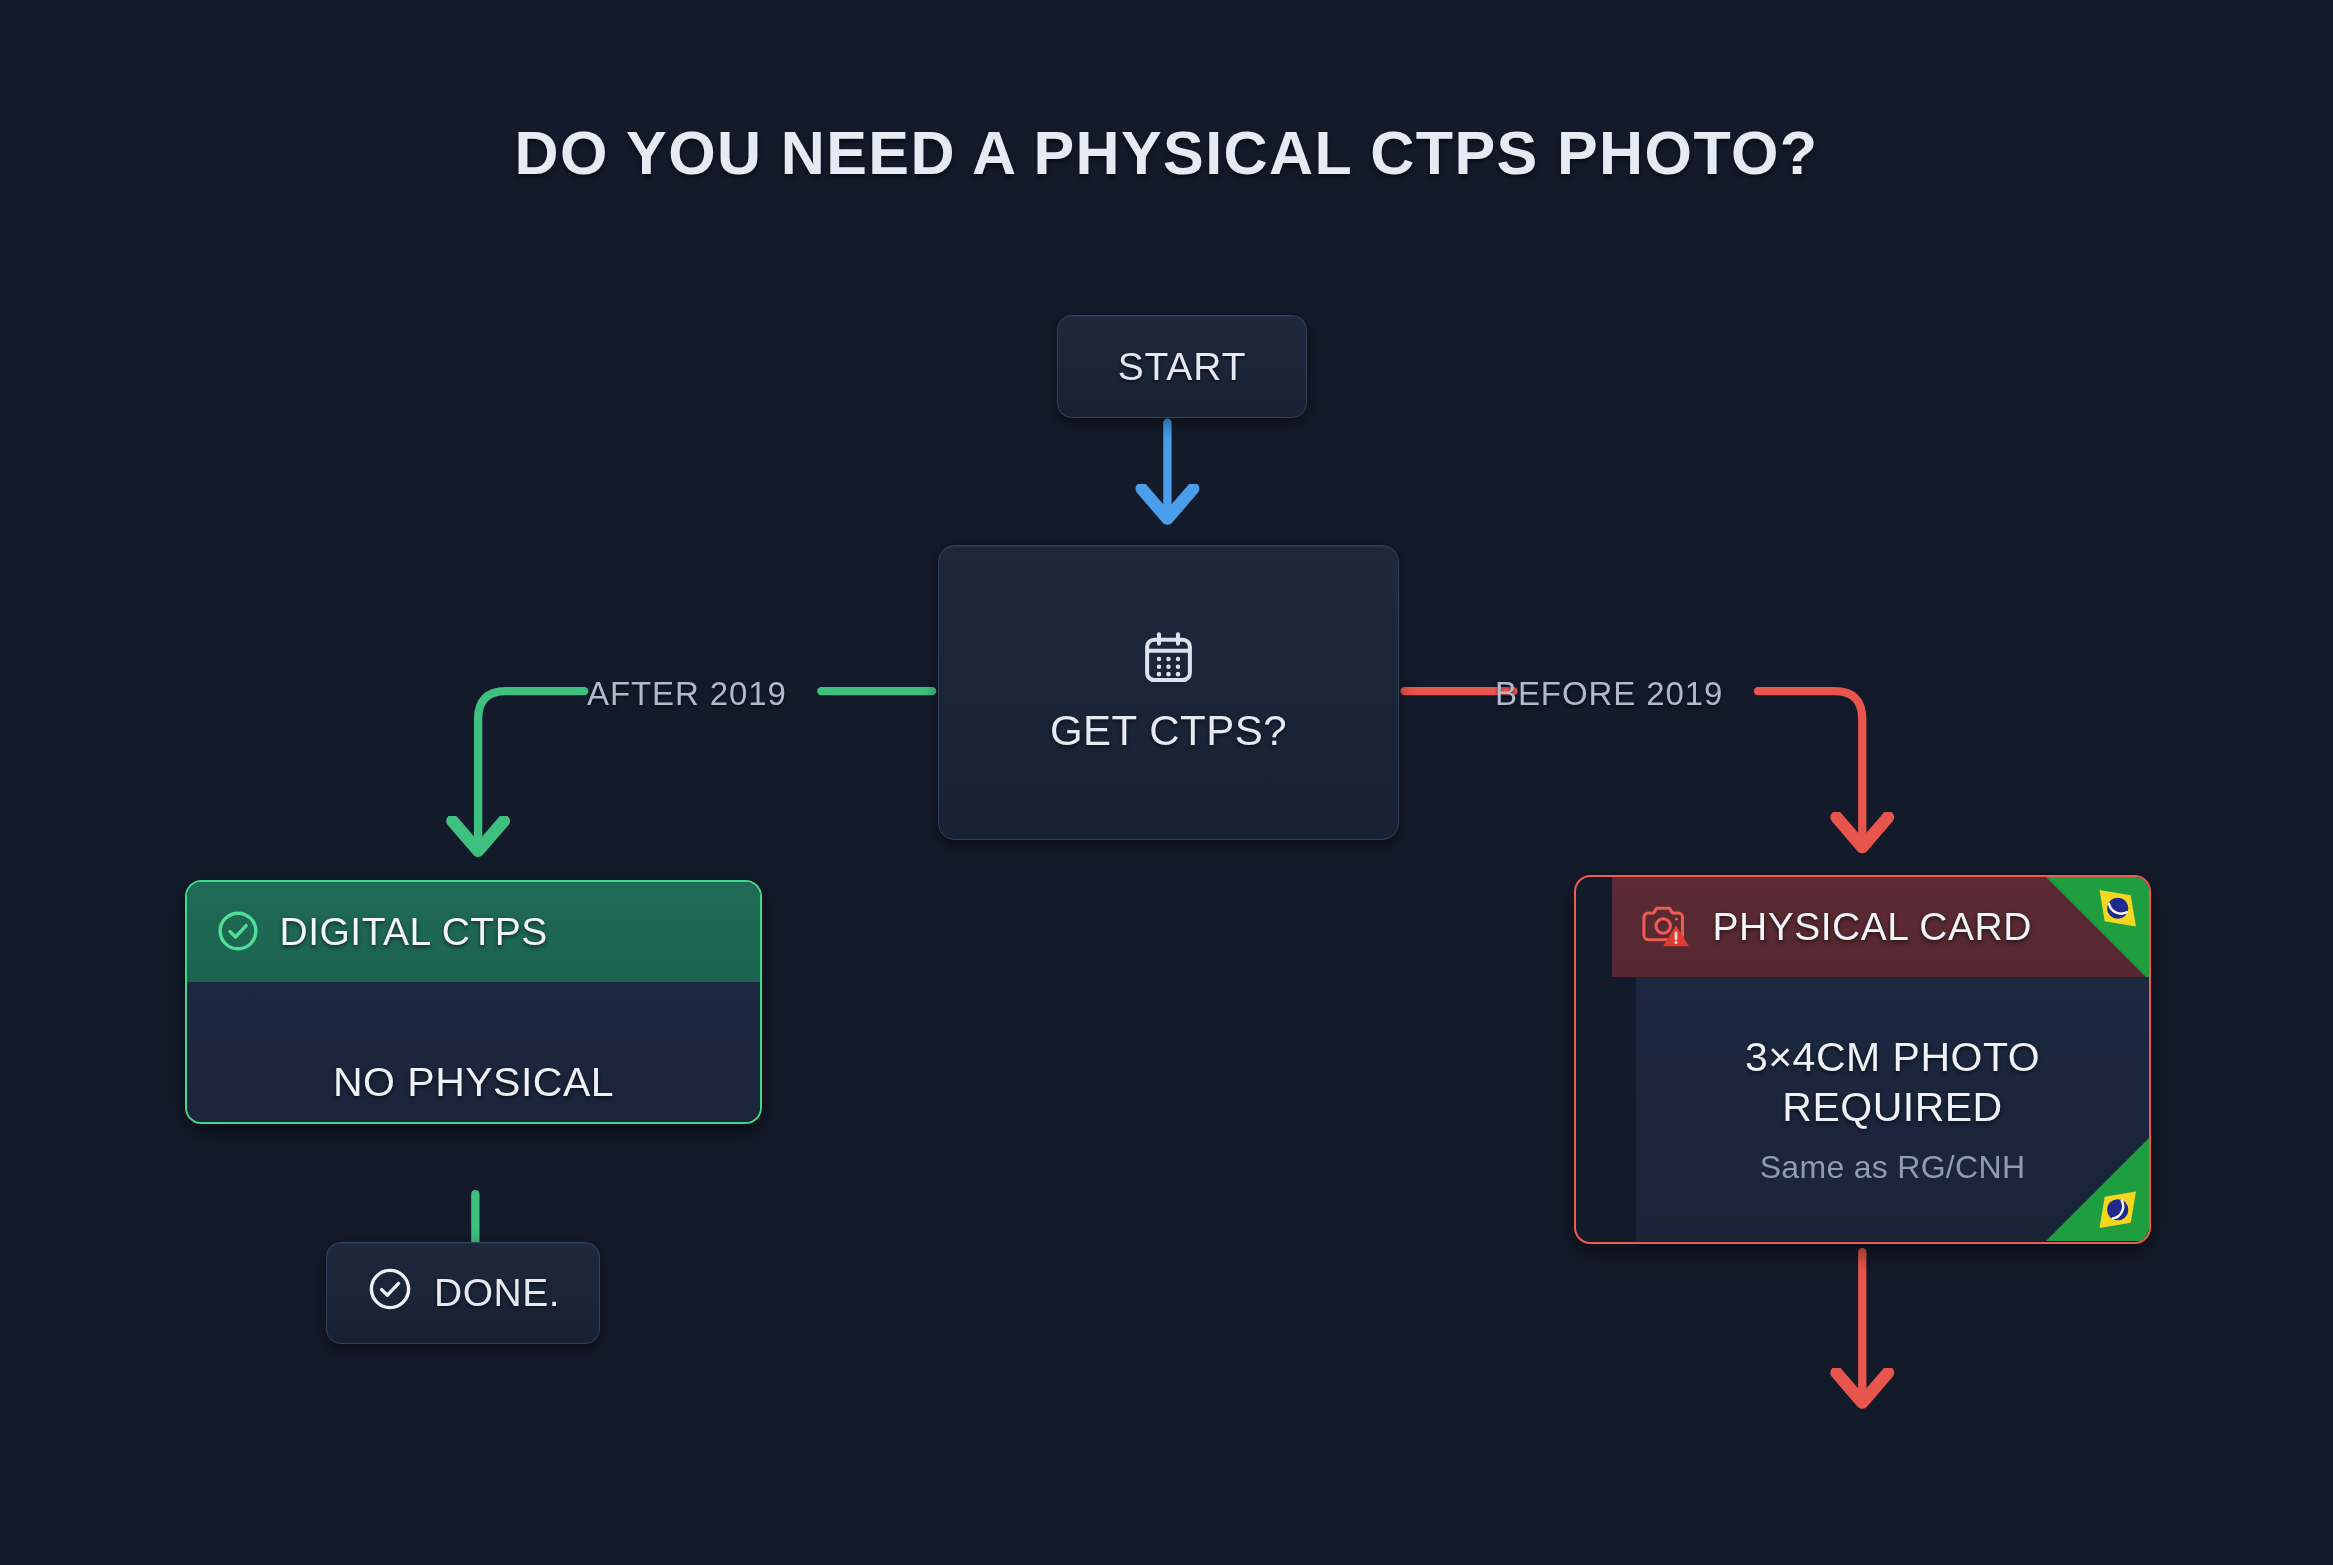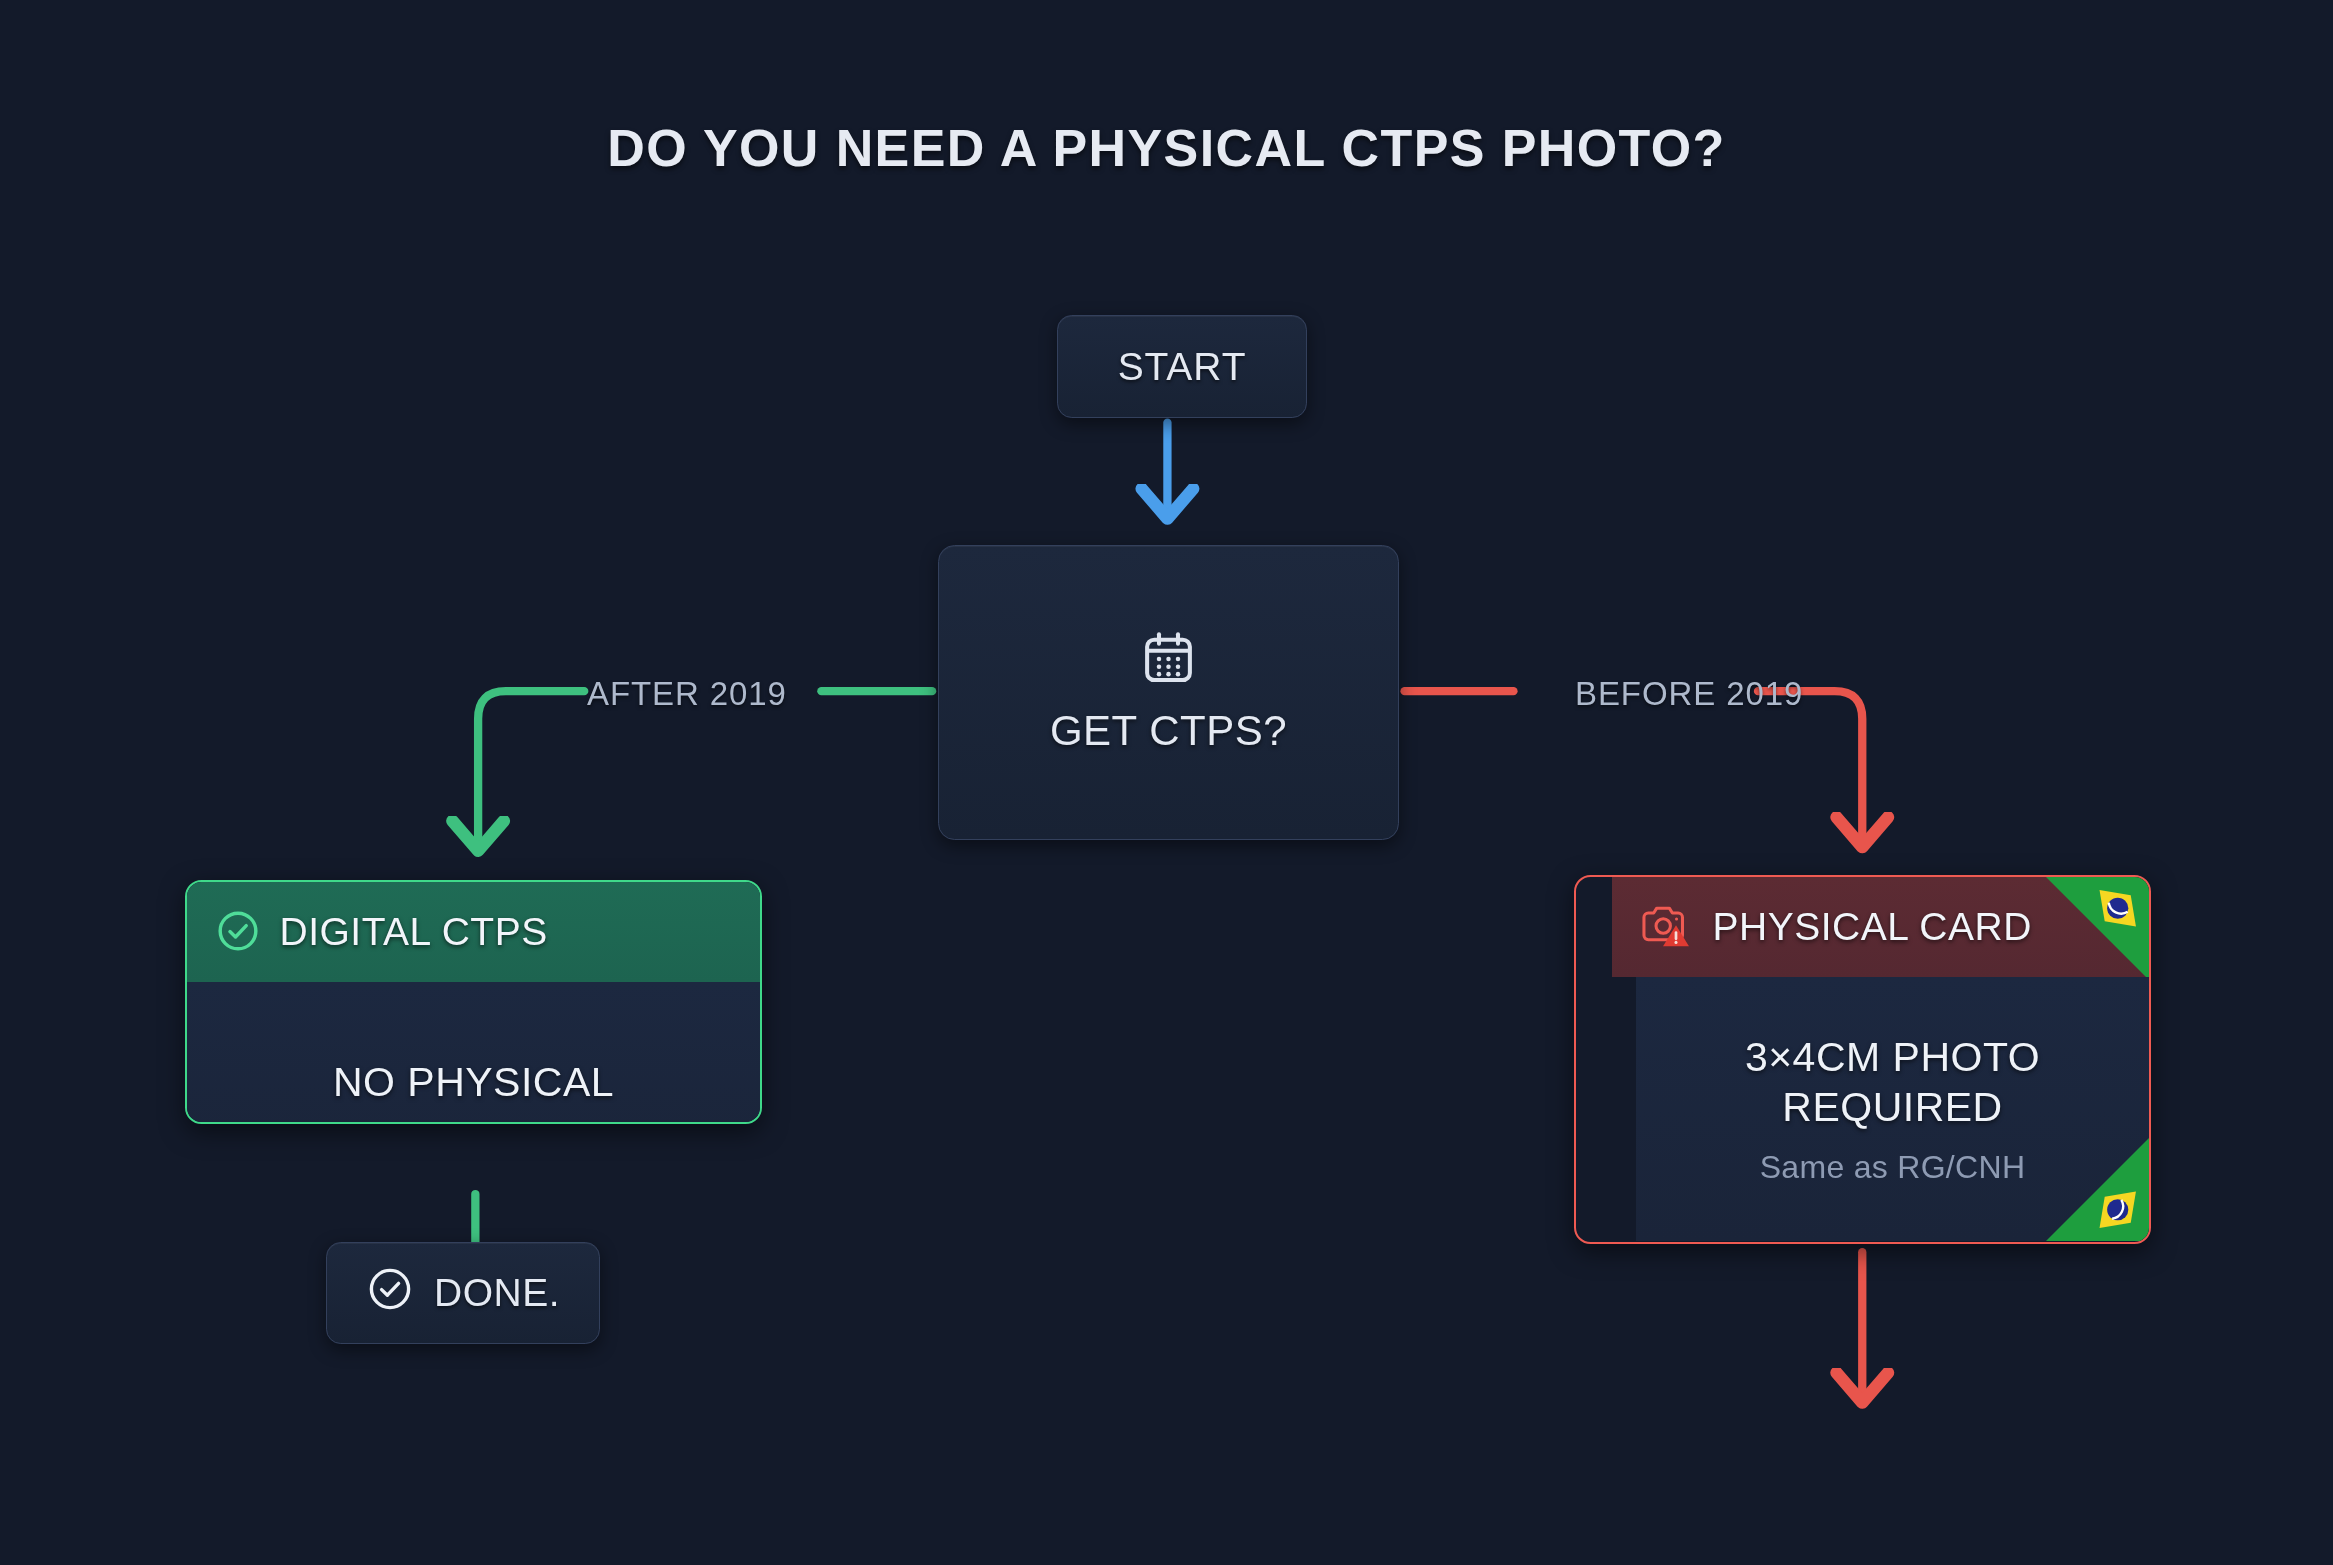--- a/index.html
+++ b/index.html
@@ -19,21 +19,21 @@
       #131a2a;
   }
 
   
   .page-title {
     position: absolute;
     top: 118px;
     left: 0;
     width: 100%;
     text-align: center;
-    font-size: 52px;
+    font-size: 61px;
     font-weight: bold;
     letter-spacing: 1.4px;
     color: #e6eaf2;
     text-shadow: 0 2.8px 5.5px rgba(0,0,0,0.55);
   }
 
   
   .connectors {
     position: absolute;
     top: 0; left: 0;
@@ -176,21 +176,21 @@
   
   .edge-label {
     position: absolute;
     font-size: 33px;
     color: #aeb9cc;
     letter-spacing: 0.9px;
     white-space: nowrap;
     text-shadow: 0 1.8px 3.7px rgba(0,0,0,0.55);
   }
   .label-after  { left: 587px;  top: 675px; }
-  .label-before { left: 1575px; top: 675px; }
+  .label-before { left: 1495px; top: 675px; }
 </style>
 </head>
 <body>
 
 <div class="page-title">DO YOU NEED A PHYSICAL CTPS PHOTO?</div>
 
 <svg class="connectors" viewBox="0 0 2528 1696" width="2333" height="1565">
   <defs>
     <marker id="ah-blue" markerWidth="8" markerHeight="8" refX="4.2" refY="4" orient="auto" markerUnits="strokeWidth">
       <path d="M0.6,0.9 L4.2,4 L0.6,7.1" fill="none" stroke="#4a9eeb" stroke-width="1.5" stroke-linecap="round" stroke-linejoin="round"></path>

